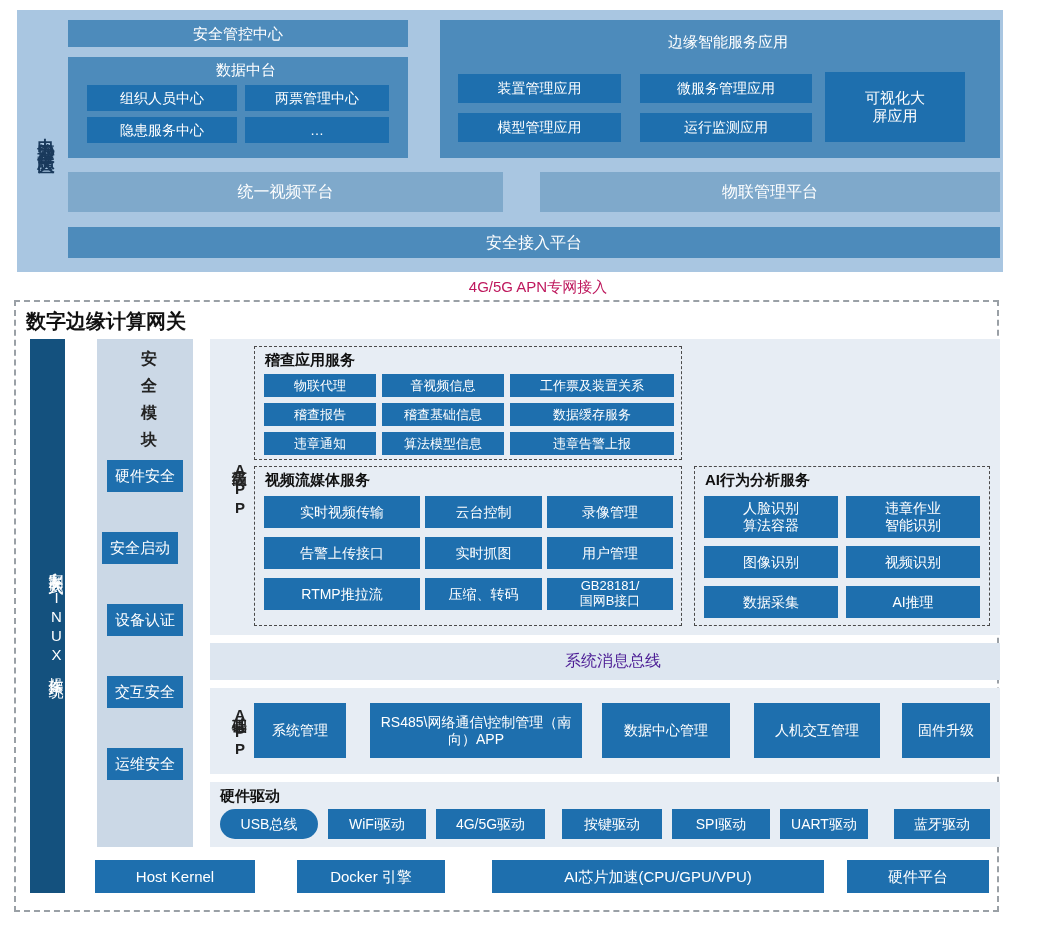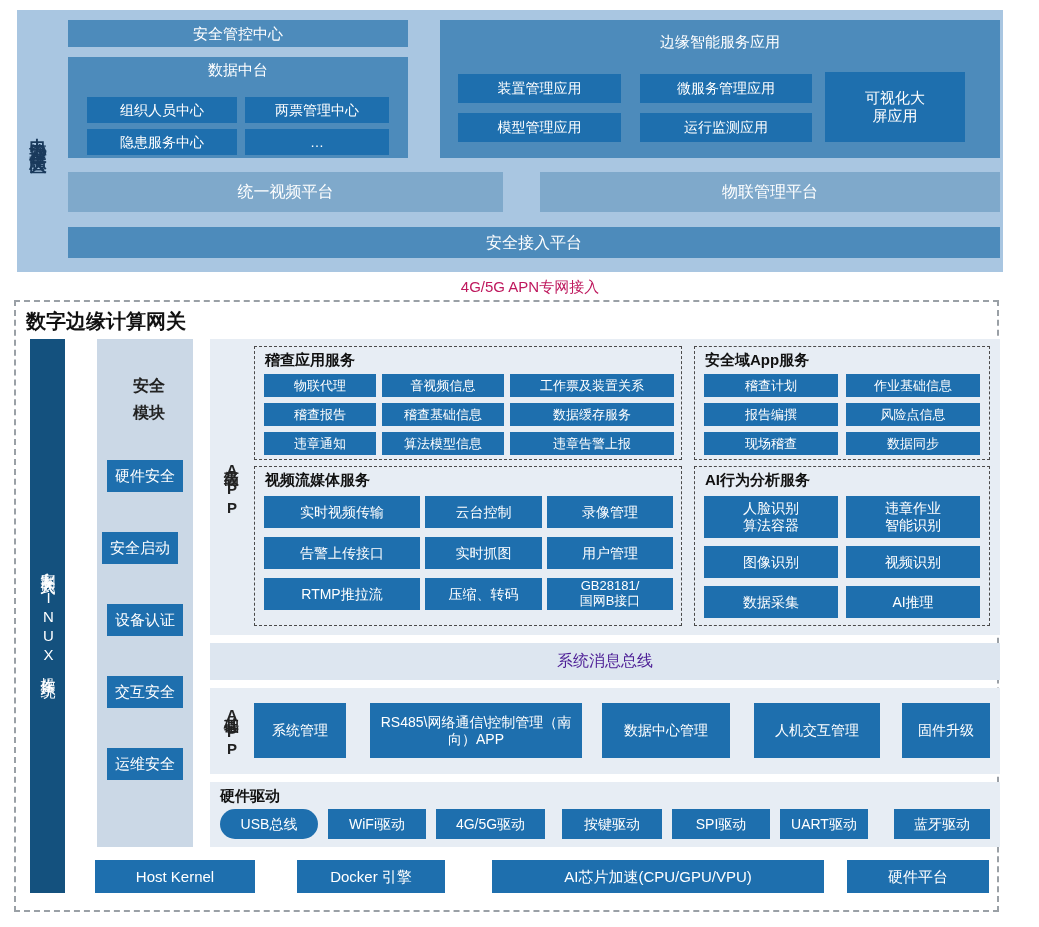--- a/index.html
+++ b/index.html
@@ -2,21 +2,21 @@
 <html><head>
 <meta charset="utf-8">
 <style>
   * { margin:0; padding:0; box-sizing:border-box; }
   html, body { background:#ffffff; }
   .canvas {
     position:relative; width:1039px; height:927px; background:#ffffff;
     font-family:"Liberation Sans","DejaVu Sans",sans-serif; overflow:hidden;
   }
   .abs { position:absolute; }
-  .flexc { display:flex; align-items:center; justify-content:center; text-align:right; }
+  .flexc { display:flex; align-items:center; justify-content:center; text-align:left;padding-left:16px; }
   .chip {
     display:flex; align-items:center; justify-content:center; text-align:center;
     color:#ffffff; background:#1E6FAE; font-size:14px; line-height:1.2;
   }
   .chip-sm { font-size:13px; }
   .mid  { background:#4D8BBB; }
   .lightbar { background:#7FA9CB; }
   .vtext { writing-mode:vertical-rl; text-orientation:upright; }
   .group { position:absolute; border:1px dashed #4a4a4a; }
   .group-title { position:absolute; left:10px; top:4px; font-size:15px; font-weight:bold; color:#111111; }
@@ -28,21 +28,21 @@
 <div class="canvas">
 
   <div class="abs" style="left:17px; top:10px; width:986px; height:262px; background:#A9C6E1;">
 
     <div class="abs vtext flexc" style="left:6px; top:38px; width:30px; height:175px; font-size:17px; font-weight:bold; color:#1A3A5C; letter-spacing:3px;">电力管理信息大区</div>
 
     <div class="abs chip mid" style="left:51px; top:10px; width:340px; height:27px; font-size:15px;">安全管控中心</div>
 
     <div class="abs" style="left:51px; top:47px; width:340px; height:101px; background:#4D8BBB;">
       <div class="flexc" style="height:26px; color:#ffffff; font-size:15px;">数据中台</div>
-      <div class="grid" style="left:19px; top:40px; grid-template-columns:150px 144px; grid-auto-rows:26px; gap:6px 8px;">
+      <div class="grid" style="left:19px; top:28px; grid-template-columns:150px 144px; grid-auto-rows:26px; gap:6px 8px;">
         <div class="chip">组织人员中心</div>
         <div class="chip">两票管理中心</div>
         <div class="chip">隐患服务中心</div>
         <div class="chip">…</div>
       </div>
     </div>
 
     <div class="abs" style="left:423px; top:10px; width:560px; height:138px; background:#4D8BBB;">
       <div class="flexc" style="height:44px; color:#ffffff; font-size:15px;">边缘智能服务应用</div>
       <div class="abs chip" style="left:18px; top:54px; width:163px; height:29px;">装置管理应用</div>
@@ -85,31 +85,20 @@
           <div class="chip chip-sm">工作票及装置关系</div>
           <div class="chip chip-sm">稽查报告</div>
           <div class="chip chip-sm">稽查基础信息</div>
           <div class="chip chip-sm">数据缓存服务</div>
           <div class="chip chip-sm">违章通知</div>
           <div class="chip chip-sm">算法模型信息</div>
           <div class="chip chip-sm">违章告警上报</div>
         </div>
       </div>
 
-      <div class="group" style="left:484px; top:7px; width:296px; height:114px;">
-        <div class="group-title">安全域App服务</div>
-        <div class="grid" style="left:9px; top:27px; grid-template-columns:134px 134px; grid-auto-rows:23px; gap:6px 8px;">
-          <div class="chip chip-sm">稽查计划</div>
-          <div class="chip chip-sm">作业基础信息</div>
-          <div class="chip chip-sm">报告编撰</div>
-          <div class="chip chip-sm">风险点信息</div>
-          <div class="chip chip-sm">现场稽查</div>
-          <div class="chip chip-sm">数据同步</div>
-        </div>
-      </div>
 
       <div class="group" style="left:44px; top:127px; width:428px; height:160px;">
         <div class="group-title">视频流媒体服务</div>
         <div class="grid" style="left:9px; top:29px; grid-template-columns:156px 117px 126px; grid-auto-rows:32px; gap:9px 5px;">
           <div class="chip">实时视频传输</div>
           <div class="chip">云台控制</div>
           <div class="chip">录像管理</div>
           <div class="chip">告警上传接口</div>
           <div class="chip">实时抓图</div>
           <div class="chip">用户管理</div>

